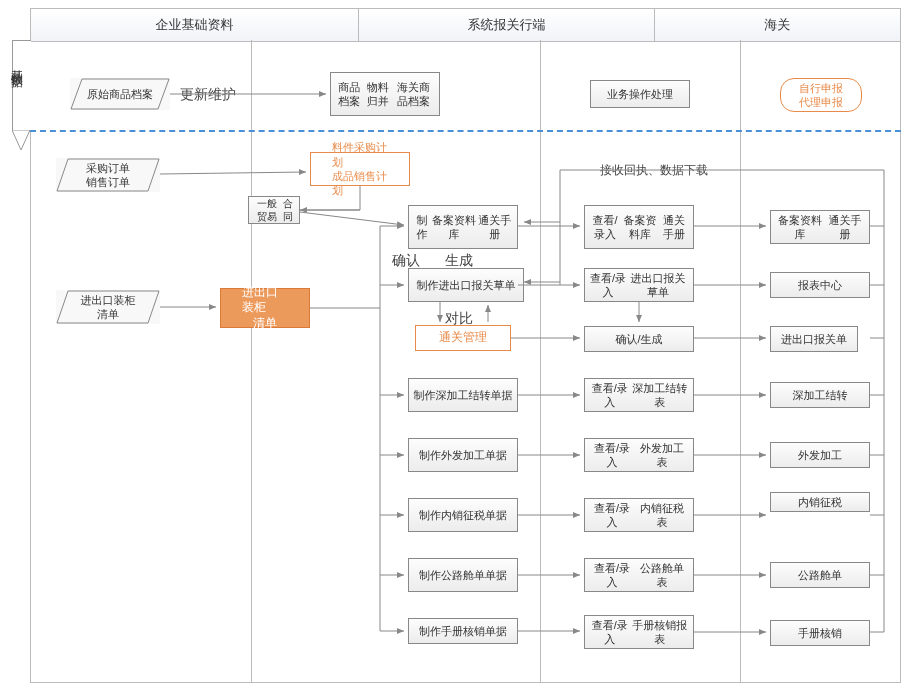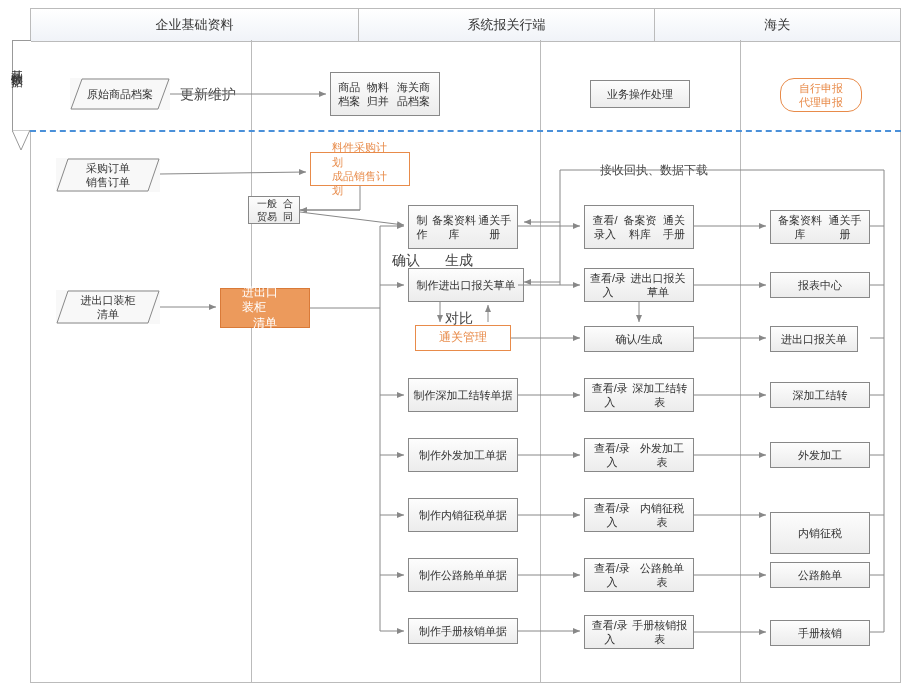--- a/index.html
+++ b/index.html
@@ -187,21 +187,21 @@
     </div>
   <div class="box" style="left:770px;top:326px;width:88px;height:26px">
       <span>进出口报关单</span>
     </div>
   <div class="box" style="left:770px;top:382px;width:100px;height:26px">
       <span>深加工结转</span>
     </div>
   <div class="box" style="left:770px;top:442px;width:100px;height:26px">
       <span>外发加工</span>
     </div>
-  <div class="box" style="left:770px;top:512px;width:100px;height:42px">
+  <div class="box" style="left:770px;top:492px;width:100px;height:20px">
       <span>内销征税</span>
     </div>
   <div class="box" style="left:770px;top:562px;width:100px;height:26px">
       <span>公路舱单</span>
     </div>
   <div class="box" style="left:770px;top:620px;width:100px;height:26px">
       <span>手册核销</span>
     </div>
 
   <svg class="arrows">

